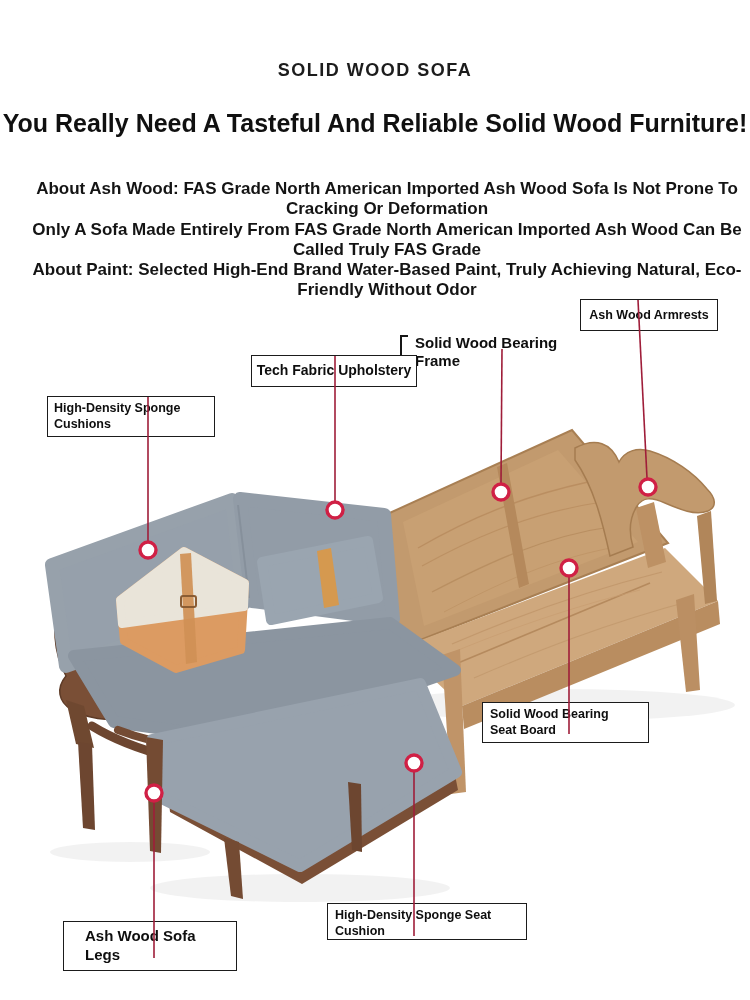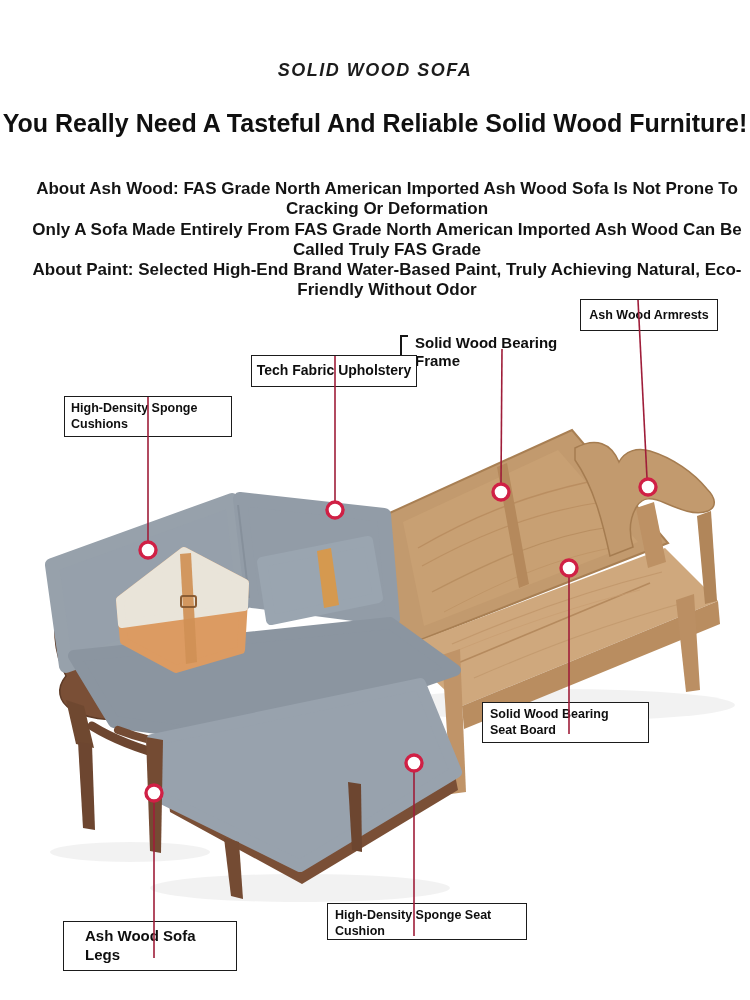--- a/index.html
+++ b/index.html
@@ -2,21 +2,21 @@
 <html style="--text: #111111; --box_border: #1b1b1b; --accent_line: #9f1d39; --marker_ring: #d02045; --oak: #c29a6e; --oak_light: #cfa87d; --oak_dark: #a87f53; --walnut: #7a4f36; --fabric_gray: #96a0ab; --fabric_gray_dark: #8b95a0; --pillow_cream: #e9e4d9; --pillow_orange: #dc9b62; --stripe_orange: #d5994f;"><head>
 <meta charset="utf-8">
 <style>
   html,body{margin:0;padding:0;background:#ffffff;}
   .stage{
     position:relative;width:750px;height:1000px;overflow:hidden;background:#fff;
     font-family:"Liberation Sans", sans-serif;color:var(--text,#111);
   }
   .page-title{
     position:absolute;top:60px;left:0;width:100%;text-align:center;
-    font-size:18px;font-weight:700;letter-spacing:1.5px;color:#1c1c1c;font-style:italic;
+    font-size:18px;font-weight:700;letter-spacing:1.5px;color:#1c1c1c;
   }
   .headline{
     position:absolute;top:109px;left:0;width:100%;text-align:center;
     font-size:25px;font-weight:700;color:#101010;margin:0;
   }
   .desc{
     position:absolute;left:0;width:100%;text-align:center;margin:12px;
     font-size:17px;font-weight:700;color:#141414;
   }
   .desc.l1{top:167px}.desc.l2{top:208px}.desc.l3{top:248px}
@@ -25,21 +25,21 @@
   .connectors{pointer-events:none;}
 
   .callout{
     position:absolute;background:#ffffff;border:1.6px solid var(--box_border,#1b1b1b);
     box-sizing:border-box;font-weight:700;color:#0e0e0e;line-height:1.28;
   }
   .co-armrests{left:580px;top:299px;width:138px;height:32px;font-size:12.5px;
     display:flex;align-items:center;justify-content:center;}
   .co-upholstery{left:251px;top:355px;width:166px;height:32px;font-size:14px;
     display:flex;align-items:center;justify-content:center;}
-  .co-cushions{left:64px;top:396px;width:168px;font-size:12.5px;padding:3px 6px 4px 6px;}
+  .co-cushions{left:47px;top:396px;width:168px;font-size:12.5px;padding:3px 6px 4px 6px;}
   .co-seatboard{left:482px;top:702px;width:167px;font-size:12.5px;padding:3px 23px 4px 7px;}
   .co-seatcushion{left:327px;top:903px;width:200px;font-size:12.5px;padding:3px 7px 0 7px;}
   .co-legs{left:63px;top:921px;width:174px;font-size:15px;padding:4px 6px 6px 21px;}
 
   .frame-label{
     position:absolute;left:400px;top:334px;display:flex;gap:7px;
     font-weight:700;font-size:15px;line-height:1.22;color:#0e0e0e;
   }
   .bracket{
     width:8px;height:37px;box-sizing:border-box;margin-top:1px;

